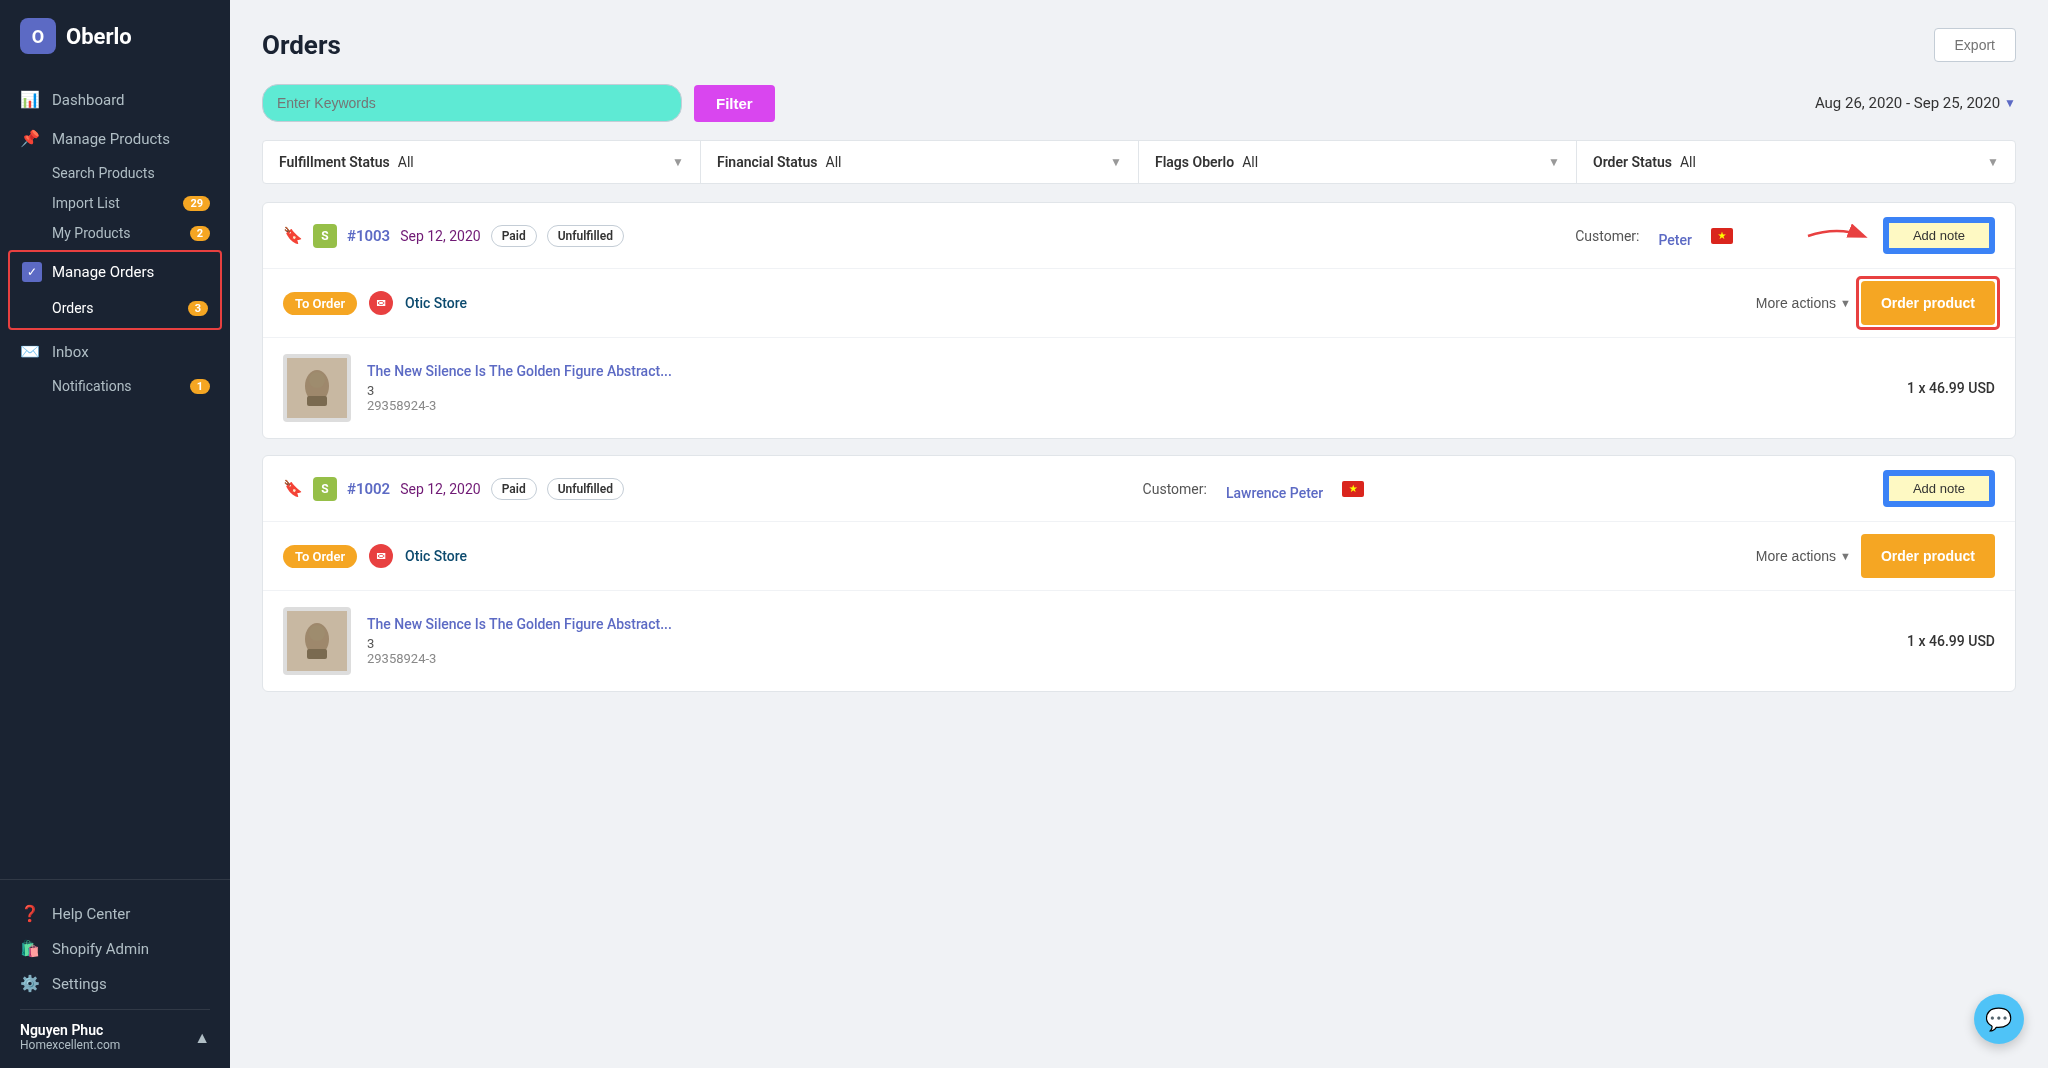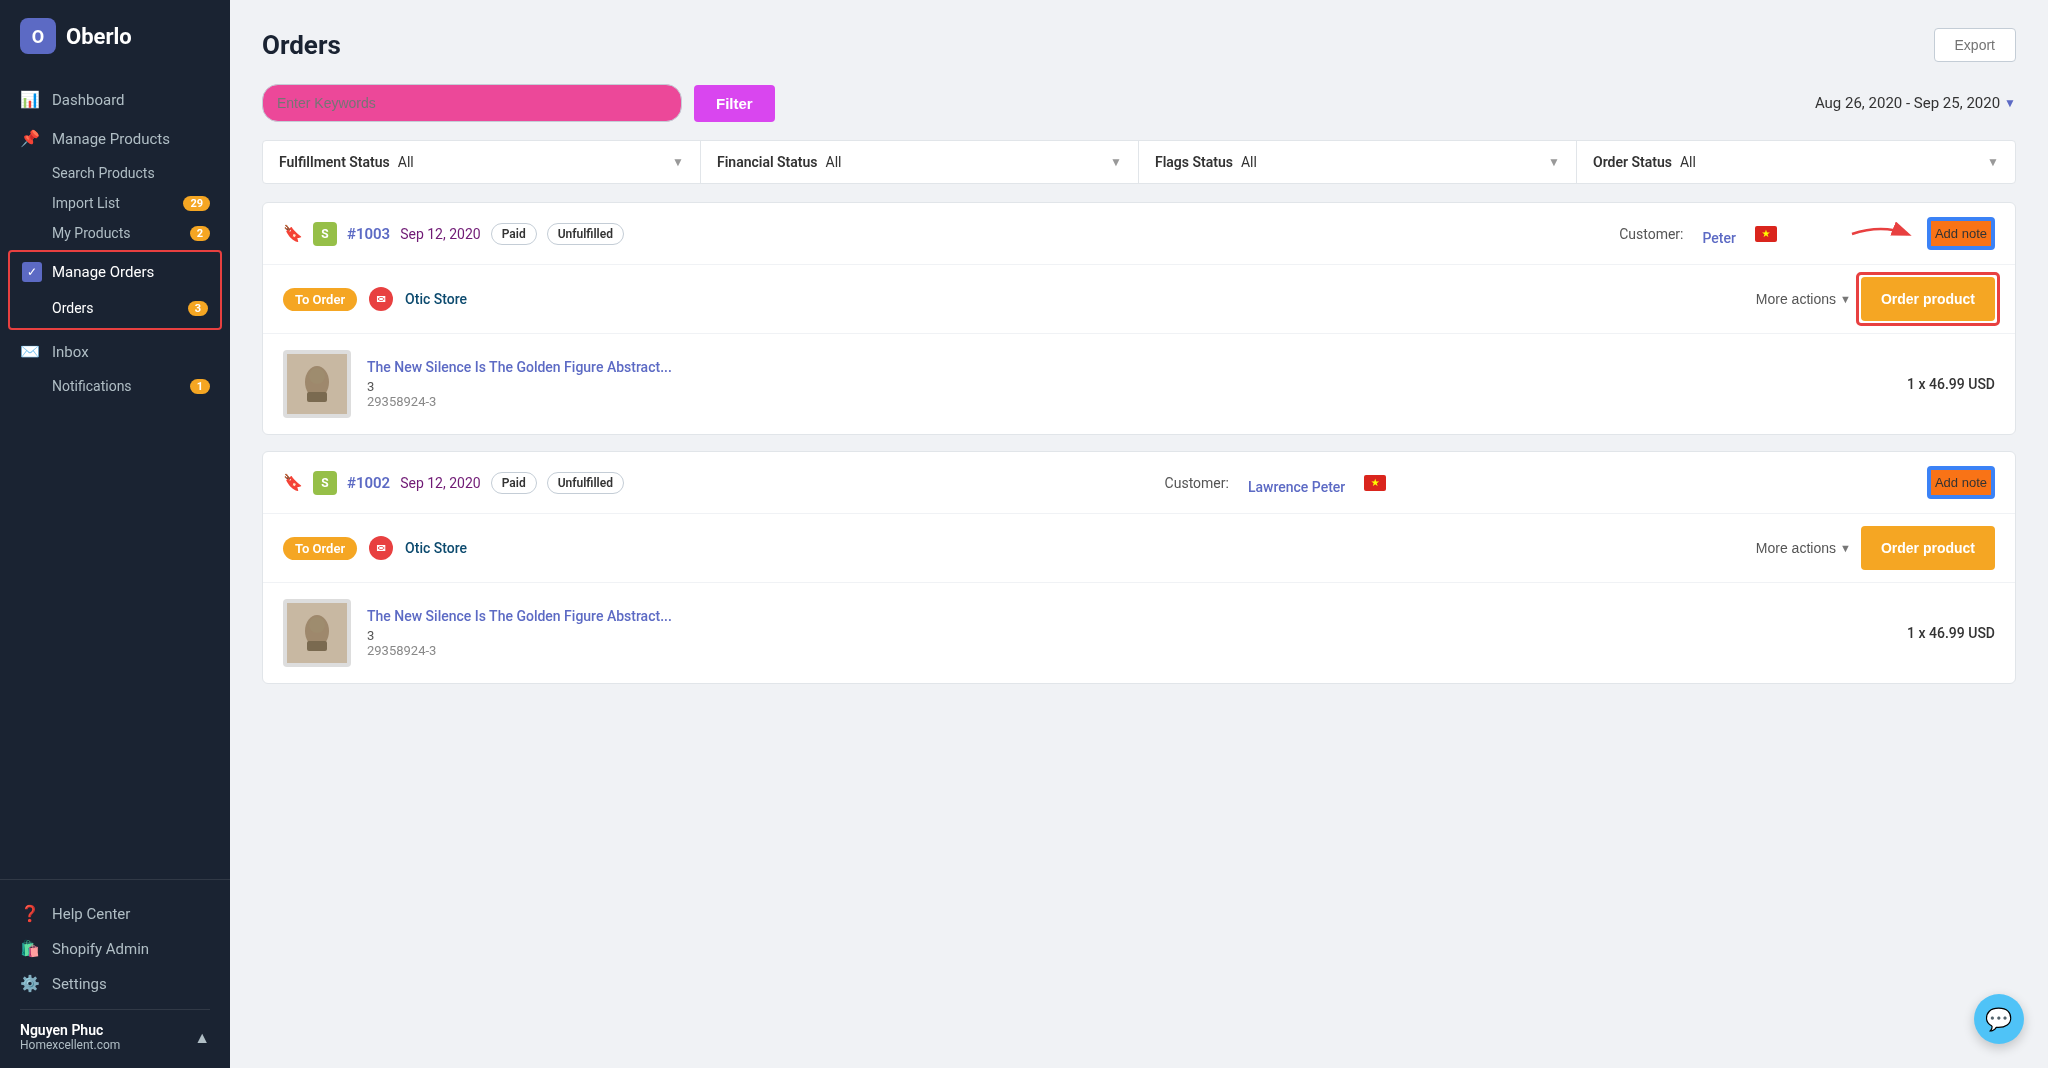--- a/index.html
+++ b/index.html
@@ -158,21 +158,21 @@
       gap: 12px;
       margin-bottom: 18px;
     }
     .search-input {
       flex: 1;
       max-width: 420px;
       border: 1px solid #c4cdd6;
       border-radius: 16px;
       padding: 10px 14px;
       font-size: 14px;
-      background: #ec4899;
+      background: #5eead4;
       color: #333;
       outline: none;
     }
     .filter-btn {
       background: #d946ef;
       color: #fff;
       border: none;
       border-radius: 4px;
       padding: 10px 22px;
       font-size: 15px;
@@ -260,24 +260,24 @@
     .customer-info {
       margin-left: auto;
       display: flex;
       align-items: center;
       gap: 19px;
       font-size: 14px;
       color: #555;
     }
     .customer-name { color: #5c6ac4; font-weight: 500; cursor: pointer; margin-top: 9px; }
     .add-note-btn {
-      border: 4px solid #3b82f6;
-      background: #f97316;
-      border-radius: 4px;
-      padding: 5px 4px;
+      border: 6px solid #3b82f6;
+      background: #fef9c3;
+      border-radius: 4px;
+      padding: 5px 24px;
       font-size: 13px;
       cursor: pointer;
       color: #333;
     }
 
     .order-actions-row {
       display: flex;
       align-items: center;
       padding: 12px 20px;
       border-bottom: 1px solid #f0f2f5;
@@ -508,21 +508,21 @@
       <span class="filter-label">Fulfillment Status</span>
       <span class="filter-value">All</span>
       <span class="filter-chevron">▼</span>
     </div>
     <div class="filter-select">
       <span class="filter-label">Financial Status</span>
       <span class="filter-value">All</span>
       <span class="filter-chevron">▼</span>
     </div>
     <div class="filter-select">
-      <span class="filter-label">Flags Status</span>
+      <span class="filter-label">Flags Oberlo</span>
       <span class="filter-value">All</span>
       <span class="filter-chevron">▼</span>
     </div>
     <div class="filter-select">
       <span class="filter-label">Order Status</span>
       <span class="filter-value">All</span>
       <span class="filter-chevron">▼</span>
     </div>
   </div>
 

